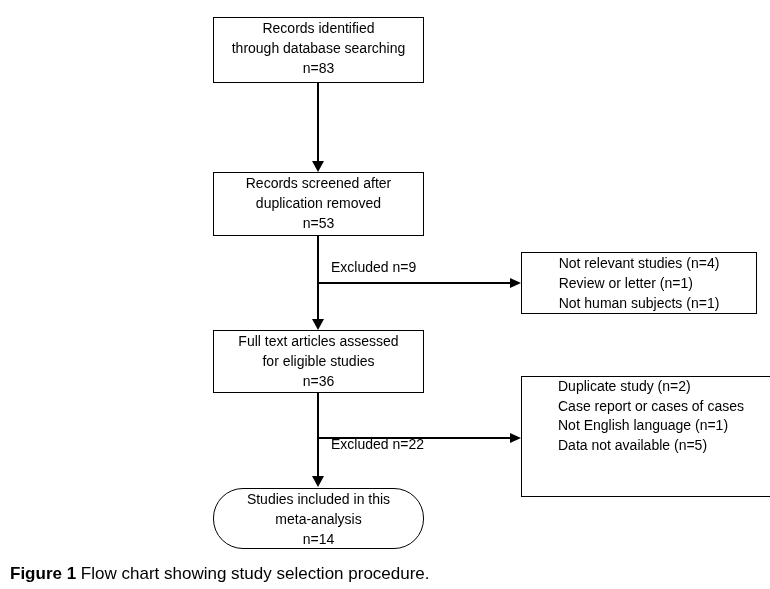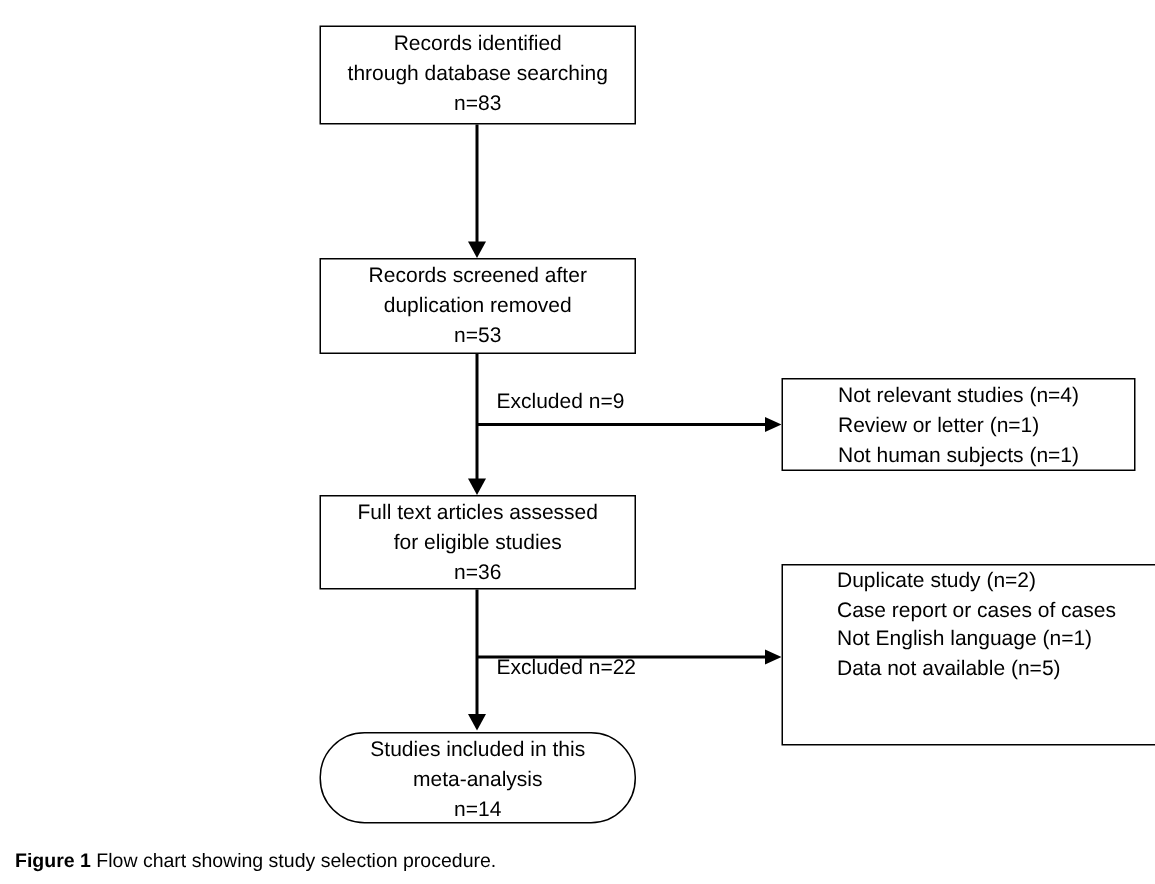--- a/index.html
+++ b/index.html
@@ -55,21 +55,21 @@
   .edge-label {
     position: absolute;
     font-size: 14px;
     line-height: 18px;
     white-space: nowrap;
   }
   .caption {
     position: absolute;
     left: 10px;
     top: 566px;
-    font-size: 13px;
+    font-size: 17px;
     line-height: 15px;
     white-space: nowrap;
   }
   .caption .cap-label { font-weight: bold; }
 
   
   #box-identified { left: 213px; top: 17px;  width: 211px; height: 66px; }
   #box-screened   { left: 213px; top: 172px; width: 211px; height: 64px; }
   #box-fulltext   { left: 213px; top: 330px; width: 211px; height: 63px; }
   #box-included   { left: 213px; top: 488px; width: 211px; height: 61px; border-radius: 30px; }

